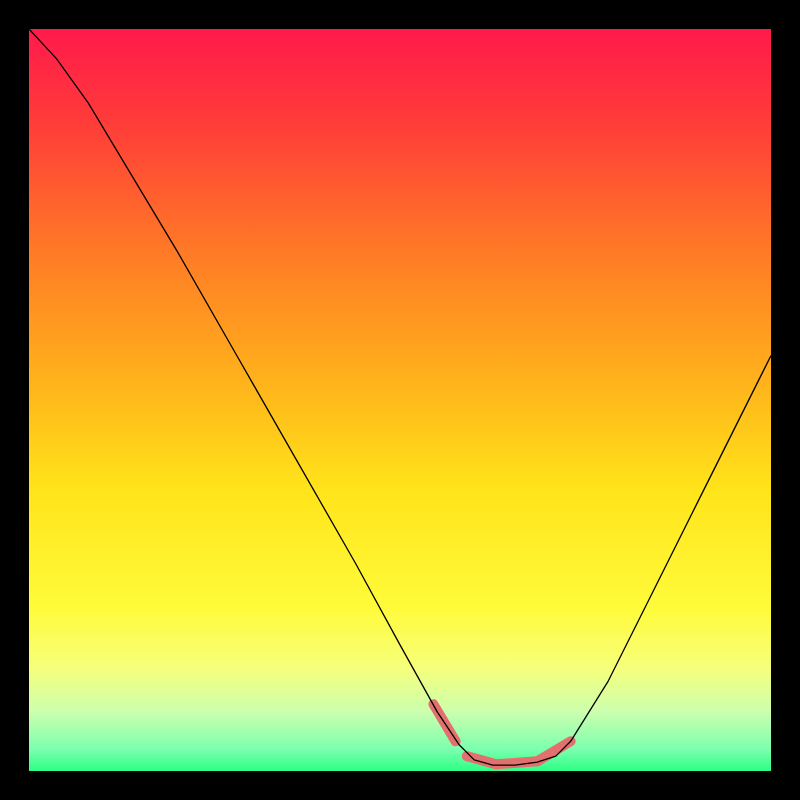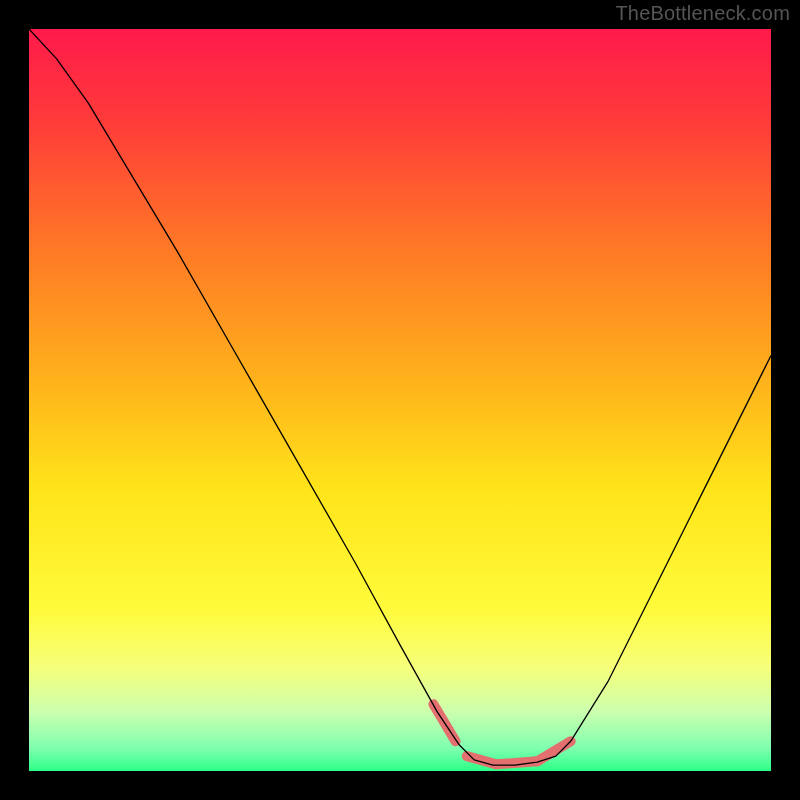--- a/index.html
+++ b/index.html
@@ -38,21 +38,20 @@
     display: block;
     width: 742px;
     height: 742px;
   }
 </style>
 </head>
 <body>
 
 <div class="frame">
 
-  <div class="watermark">TheBottleneck.com</div>
 
   <div class="plot-area">
     <svg id="chart-svg" viewBox="0 0 742 742" preserveAspectRatio="none">
       <defs>
         <linearGradient id="bg-grad" x1="0" y1="0" x2="0" y2="1">
             <stop offset="0%" stop-color="#ff1a4b"></stop>
             <stop offset="12%" stop-color="#ff3a3a"></stop>
             <stop offset="30%" stop-color="#ff7a26"></stop>
             <stop offset="48%" stop-color="#ffb41b"></stop>
             <stop offset="62%" stop-color="#ffe41a"></stop>

